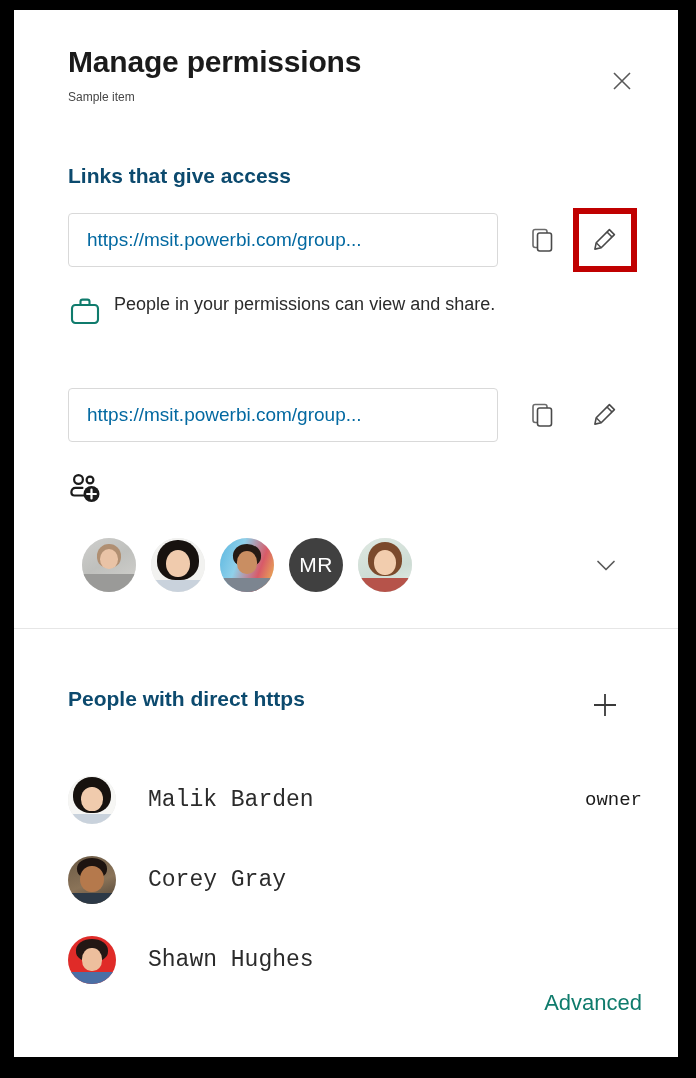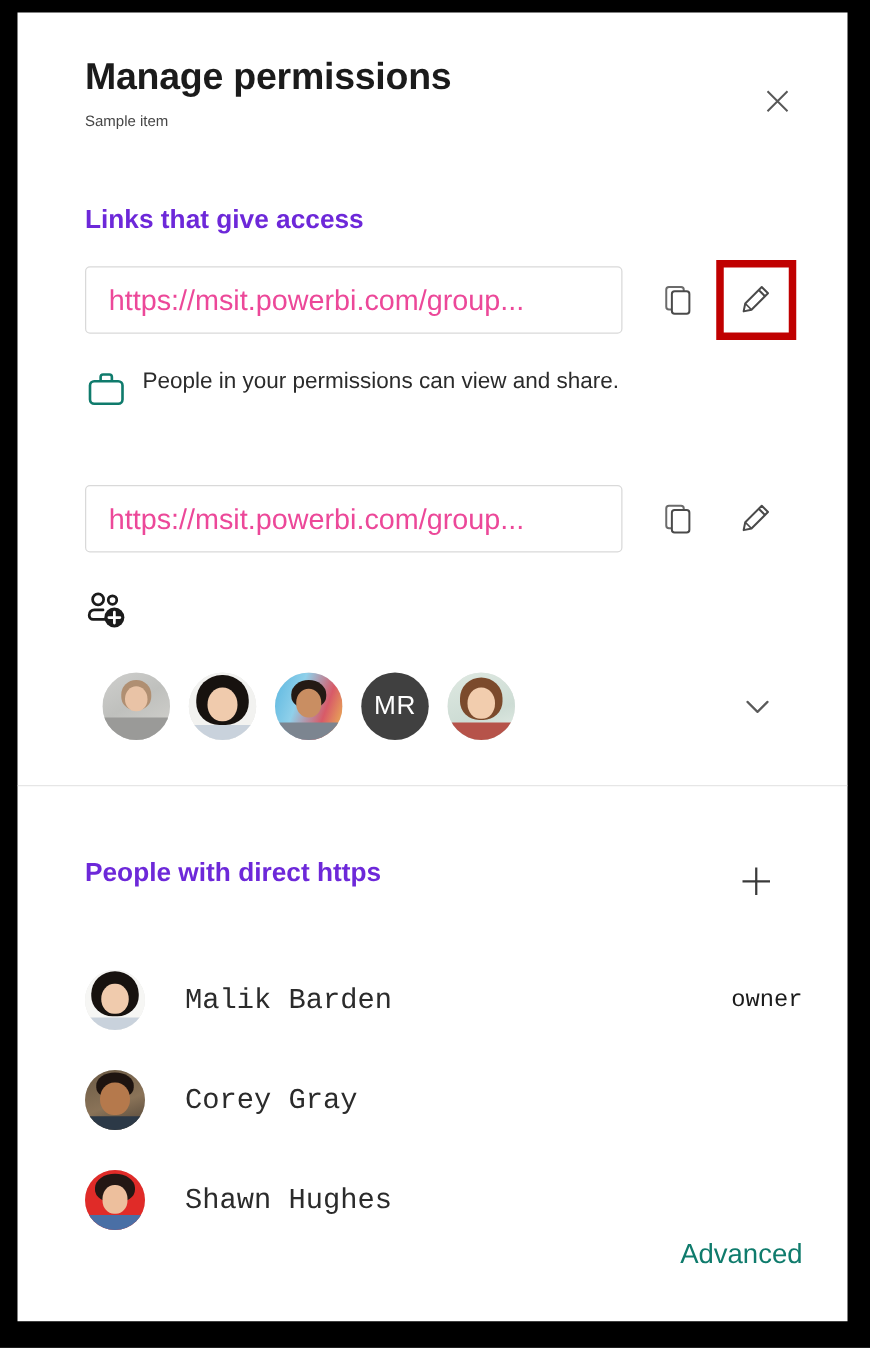--- a/index.html
+++ b/index.html
@@ -67,21 +67,21 @@
     align-items: center;
     justify-content: center;
     cursor: pointer;
   }
 
   
   .section-title {
     position: absolute;
     font-size: 21px;
     font-weight: bold;
-    color: #6d28d9;
+    color: #0c4a6e;
     white-space: nowrap;
   }
   #links-heading { left: 54px; top: 154px; }
 
   
   .link-row {
     position: absolute;
     left: 54px;
     width: 580px;
     height: 56px;
@@ -91,22 +91,22 @@
     left: 0; top: 0;
     width: 430px;
     height: 54px;
     box-sizing: border-box;
     border: 1px solid #d9d9d9;
     border-radius: 4px;
     background: #ffffff;
     display: flex;
     align-items: center;
     padding: 0 18px;
-    font-size: 23px;
-    color: #ec4899;
+    font-size: 19px;
+    color: #0369a1;
     white-space: nowrap;
     overflow: hidden;
     cursor: text;
   }
   .icon-btn {
     position: absolute;
     width: 48px;
     height: 48px;
     top: 3px;
     display: flex;

